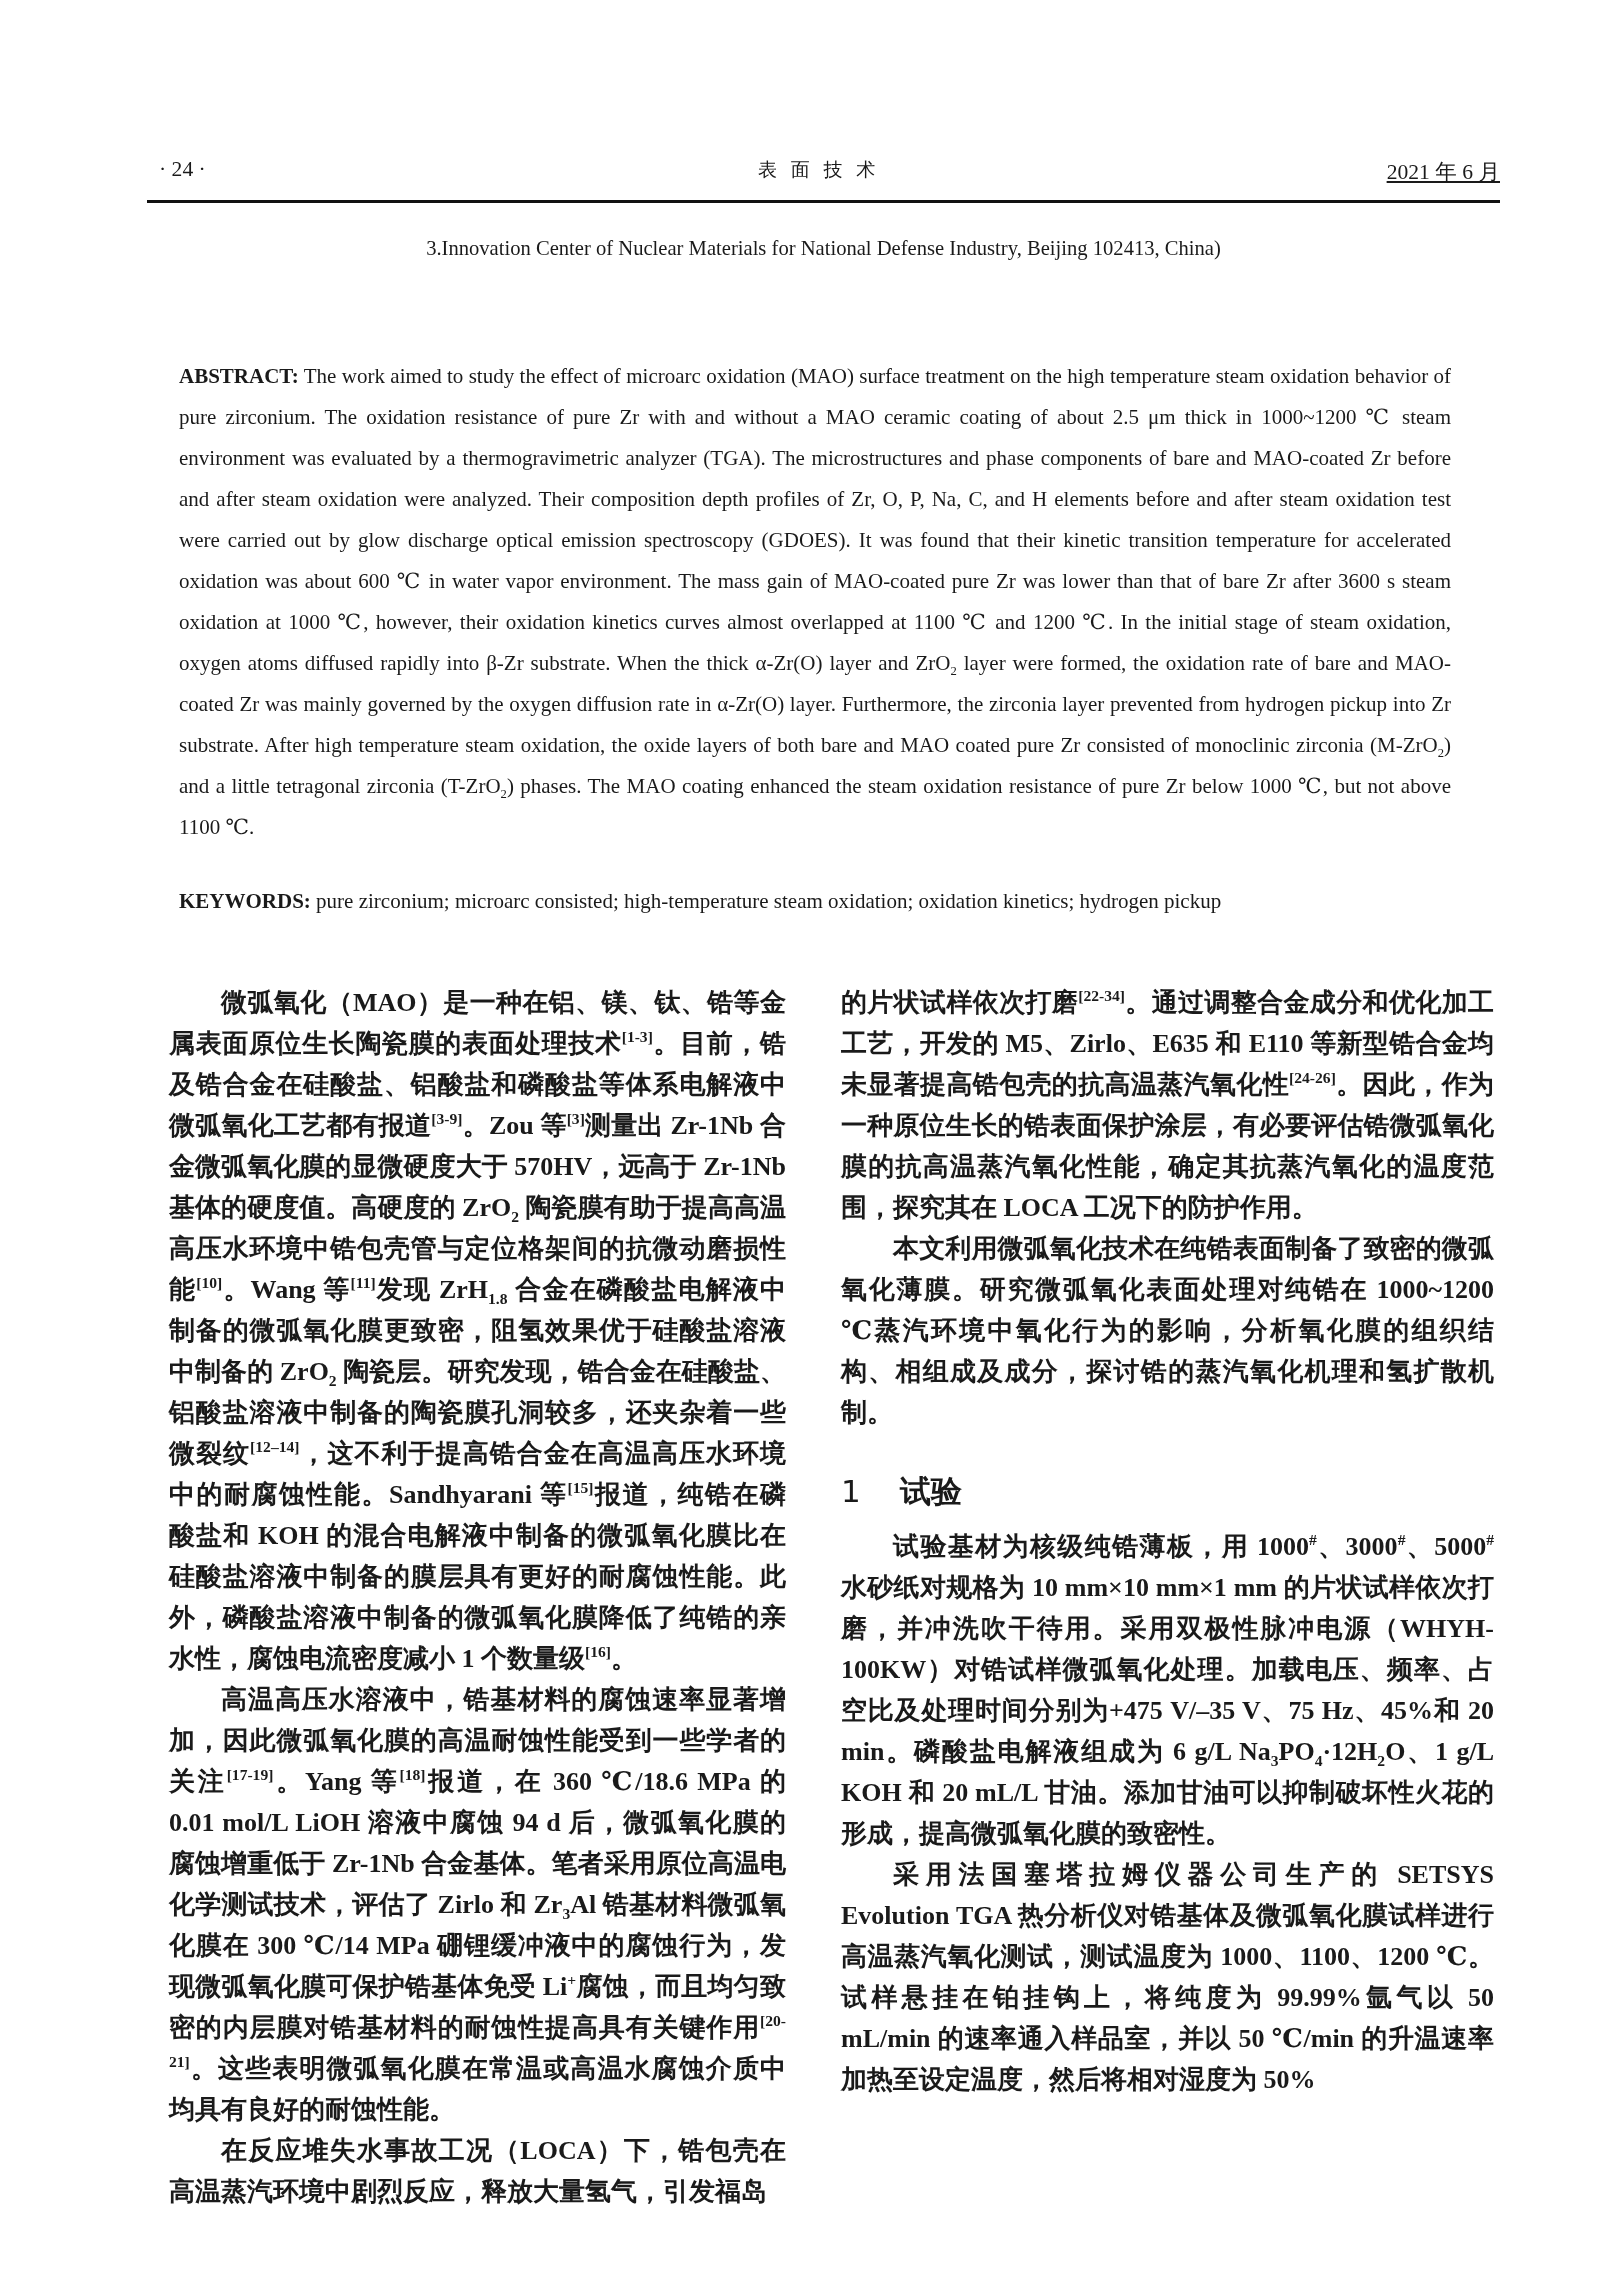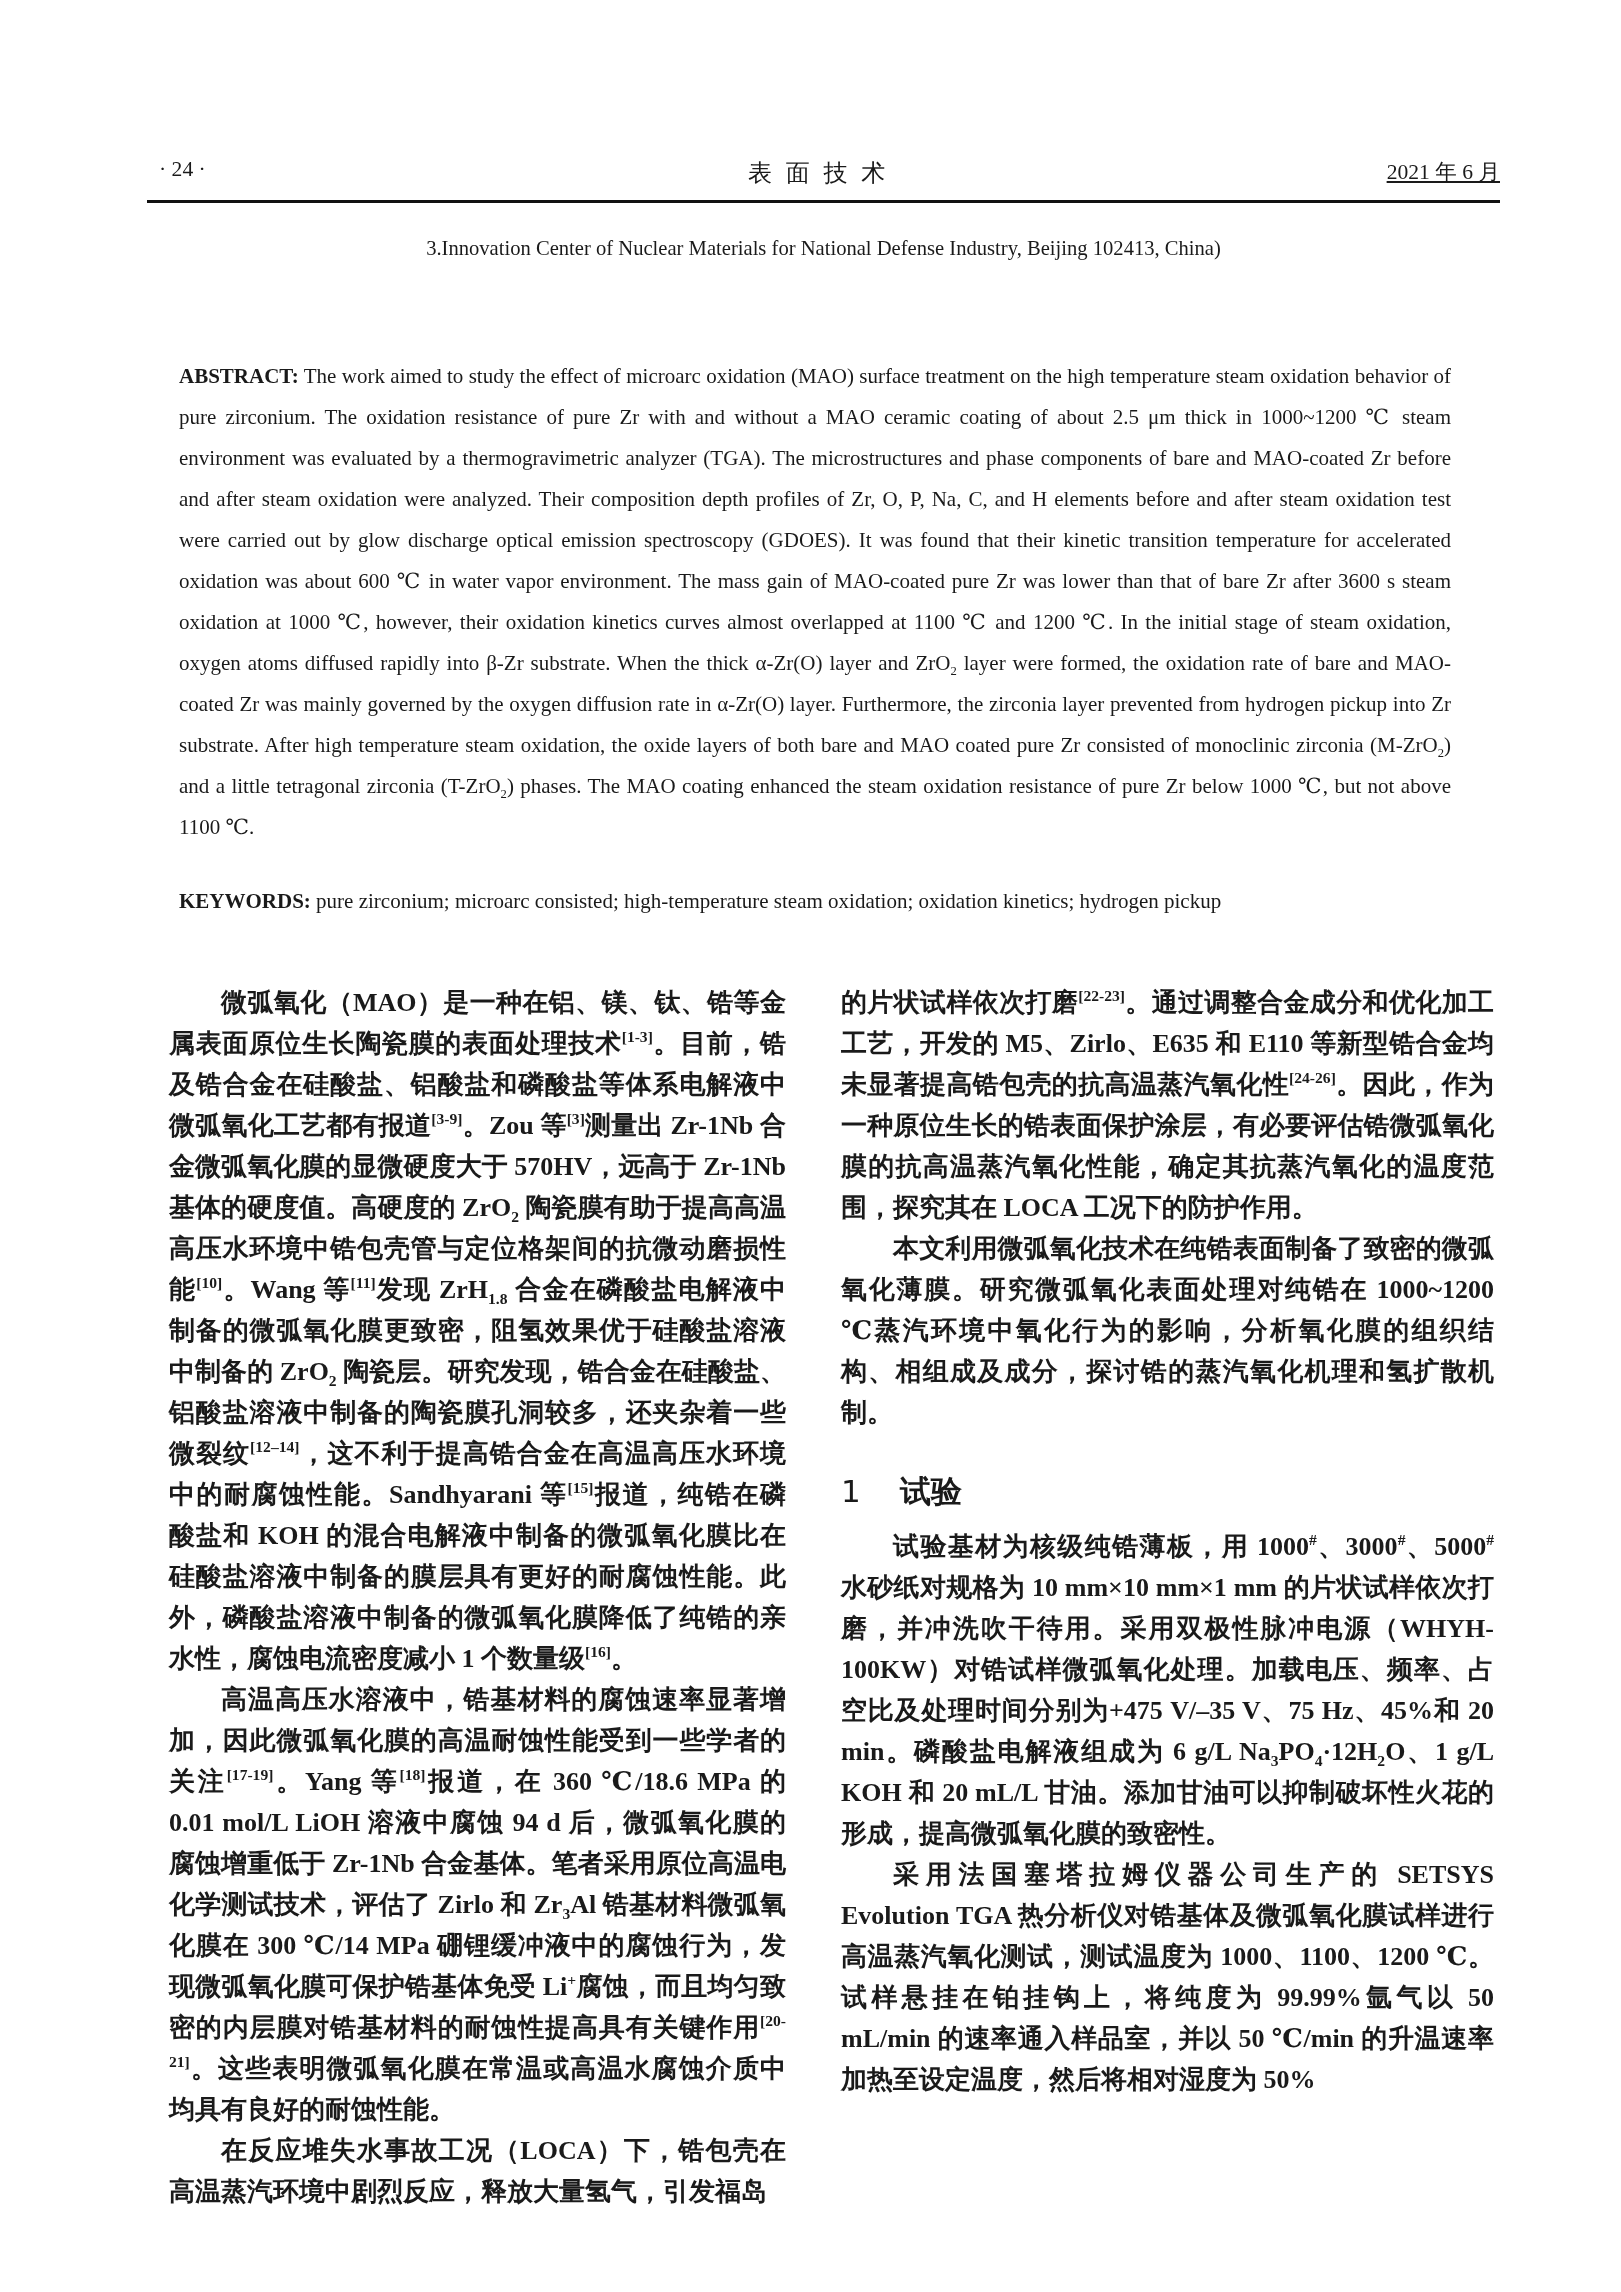--- a/index.html
+++ b/index.html
@@ -2,21 +2,21 @@
 <html><head>
 <meta charset="utf-8">
 <style>
   html, body { margin: 0; padding: 0; background: #ffffff; }
   body {
     width: 1621px; height: 2293px; position: relative; overflow: hidden;
     font-family: "Liberation Serif", "DejaVu Serif", serif; color: #1a1a1a;
   }
   .header { position: absolute; left: 147px; top: 157px; width: 1353px; height: 39px; }
   .header .pn { position: absolute; left: 12px; top: 0; font-size: 21.6px; }
-  .header .jt { position: absolute; left: 0; right: 0; top: 0; text-align: center; font-size: 24px; letter-spacing: 13.7px; }
+  .header .jt { position: absolute; left: 0; right: 0; top: 0; text-align: center; font-size: 19px; letter-spacing: 13.7px; }
   .header .dt { position: absolute; right: 0; top: 0; font-size: 21.6px; text-decoration: underline; }
   .rule { position: absolute; left: 147px; top: 200px; width: 1353px; height: 2.9px; background: #111; }
   .aff { position: absolute; left: 147px; top: 231px; width: 1353px; text-align: center; font-size: 20.6px; line-height: 35px; }
   .abstract { position: absolute; left: 179px; top: 348px; width: 1272px; font-size: 21px; line-height: 41px; text-align: justify; margin-top: 8px; }
   .abstract b { font-weight: bold; }
   .kw { position: absolute; left: 179px; top: 882px; width: 1272px; font-size: 21px; line-height: 39px; }
   .col { position: absolute; top: 982px; width: 617px; font-size: 26px; line-height: 41px; text-align: justify; }
   .col.left { left: 169px; }
   .col.right { left: 841px; width: 653px; }
   .col p { margin: 0; text-indent: 2em; font-weight: bold; }
@@ -44,19 +44,19 @@
 
 <div class="kw"><b>KEYWORDS:</b><span> pure zirconium; microarc consisted; high-temperature steam oxidation; oxidation kinetics; hydrogen pickup</span></div>
 
 <div class="col left">
   <p><span>微弧氧化（MAO）是一种在铝、镁、钛、锆等金属表面原位生长陶瓷膜的表面处理技术</span><sup>[1-3]</sup><span>。目前，锆及锆合金在硅酸盐、铝酸盐和磷酸盐等体系电解液中微弧氧化工艺都有报道</span><sup>[3-9]</sup><span>。Zou 等</span><sup>[3]</sup><span>测量出 Zr-1Nb 合金微弧氧化膜的显微硬度大于 570HV，远高于 Zr-1Nb 基体的硬度值。高硬度的 ZrO</span><sub>2</sub><span> 陶瓷膜有助于提高高温高压水环境中锆包壳管与定位格架间的抗微动磨损性能</span><sup>[10]</sup><span>。Wang 等</span><sup>[11]</sup><span>发现 ZrH</span><sub>1.8</sub><span> 合金在磷酸盐电解液中制备的微弧氧化膜更致密，阻氢效果优于硅酸盐溶液中制备的 ZrO</span><sub>2</sub><span> 陶瓷层。研究发现，锆合金在硅酸盐、铝酸盐溶液中制备的陶瓷膜孔洞较多，还夹杂着一些微裂纹</span><sup>[12–14]</sup><span>，这不利于提高锆合金在高温高压水环境中的耐腐蚀性能。Sandhyarani 等</span><sup>[15]</sup><span>报道，纯锆在磷酸盐和 KOH 的混合电解液中制备的微弧氧化膜比在硅酸盐溶液中制备的膜层具有更好的耐腐蚀性能。此外，磷酸盐溶液中制备的微弧氧化膜降低了纯锆的亲水性，腐蚀电流密度减小 1 个数量级</span><sup>[16]</sup><span>。</span></p>
   <p><span>高温高压水溶液中，锆基材料的腐蚀速率显著增加，因此微弧氧化膜的高温耐蚀性能受到一些学者的关注</span><sup>[17-19]</sup><span>。Yang 等</span><sup>[18]</sup><span>报道，在 360 ℃/18.6 MPa 的 0.01 mol/L LiOH 溶液中腐蚀 94 d 后，微弧氧化膜的腐蚀增重低于 Zr-1Nb 合金基体。笔者采用原位高温电化学测试技术，评估了 Zirlo 和 Zr</span><sub>3</sub><span>Al 锆基材料微弧氧化膜在 300 ℃/14 MPa 硼锂缓冲液中的腐蚀行为，发现微弧氧化膜可保护锆基体免受 Li</span><sup>+</sup><span>腐蚀，而且均匀致密的内层膜对锆基材料的耐蚀性提高具有关键作用</span><sup>[20-21]</sup><span>。这些表明微弧氧化膜在常温或高温水腐蚀介质中均具有良好的耐蚀性能。</span></p>
   <p><span>在反应堆失水事故工况（LOCA）下，锆包壳在高温蒸汽环境中剧烈反应，释放大量氢气，引发福岛</span></p>
 </div>
 
 <div class="col right">
-  <p class="noind"><span>的片状试样依次打磨</span><sup>[22-23]</sup><span>。通过调整合金成分和优化加工工艺，开发的 M5、Zirlo、E635 和 E110 等新型锆合金均未显著提高锆包壳的抗高温蒸汽氧化性</span><sup>[24-26]</sup><span>。因此，作为一种原位生长的锆表面保护涂层，有必要评估锆微弧氧化膜的抗高温蒸汽氧化性能，确定其抗蒸汽氧化的温度范围，探究其在 LOCA 工况下的防护作用。</span></p>
+  <p class="noind"><span>的片状试样依次打磨</span><sup>[22-34]</sup><span>。通过调整合金成分和优化加工工艺，开发的 M5、Zirlo、E635 和 E110 等新型锆合金均未显著提高锆包壳的抗高温蒸汽氧化性</span><sup>[24-26]</sup><span>。因此，作为一种原位生长的锆表面保护涂层，有必要评估锆微弧氧化膜的抗高温蒸汽氧化性能，确定其抗蒸汽氧化的温度范围，探究其在 LOCA 工况下的防护作用。</span></p>
   <p>本文利用微弧氧化技术在纯锆表面制备了致密的微弧氧化薄膜。研究微弧氧化表面处理对纯锆在 1000~1200 ℃蒸汽环境中氧化行为的影响，分析氧化膜的组织结构、相组成及成分，探讨锆的蒸汽氧化机理和氢扩散机制。</p>
   <div class="sec"><span class="num">1</span><span>试验</span></div>
   <p><span>试验基材为核级纯锆薄板，用 1000</span><sup>#</sup><span>、3000</span><sup>#</sup><span>、5000</span><sup>#</sup><span> 水砂纸对规格为 10 mm×10 mm×1 mm 的片状试样依次打磨，并冲洗吹干待用。采用双极性脉冲电源（WHYH-100KW）对锆试样微弧氧化处理。加载电压、频率、占空比及处理时间分别为+475 V/–35 V、75 Hz、45%和 20 min。磷酸盐电解液组成为 6 g/L Na</span><sub>3</sub><span>PO</span><sub>4</sub><span>·12H</span><sub>2</sub><span>O、1 g/L KOH 和 20 mL/L 甘油。添加甘油可以抑制破坏性火花的形成，提高微弧氧化膜的致密性。</span></p>
   <p>采用法国塞塔拉姆仪器公司生产的 SETSYS Evolution TGA 热分析仪对锆基体及微弧氧化膜试样进行高温蒸汽氧化测试，测试温度为 1000、1100、1200 ℃。试样悬挂在铂挂钩上，将纯度为 99.99%氩气以 50 mL/min 的速率通入样品室，并以 50 ℃/min 的升温速率加热至设定温度，然后将相对湿度为 50%</p>
 </div>
 
 
 </body></html>

